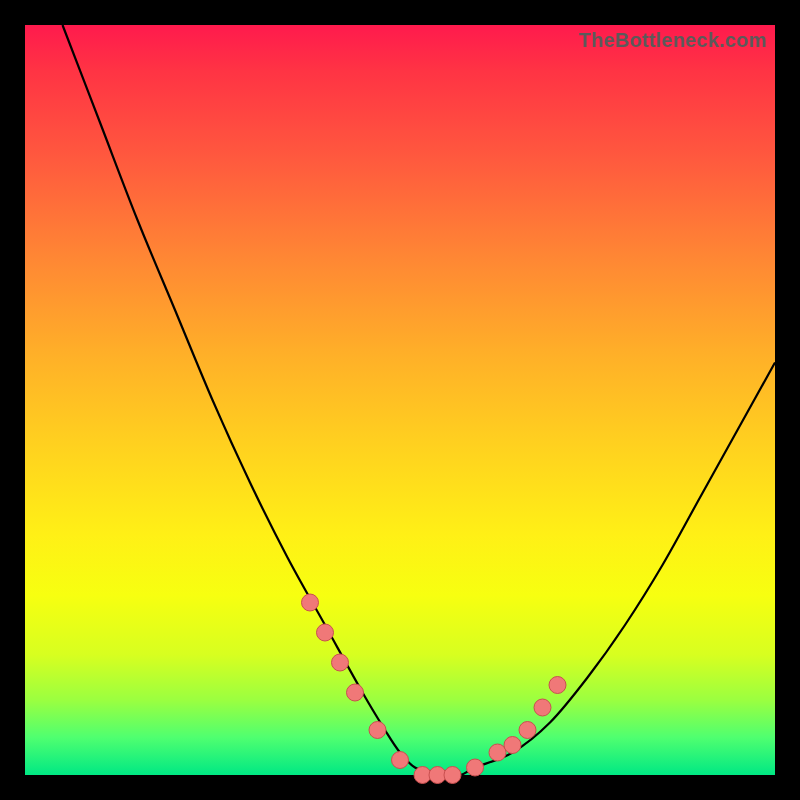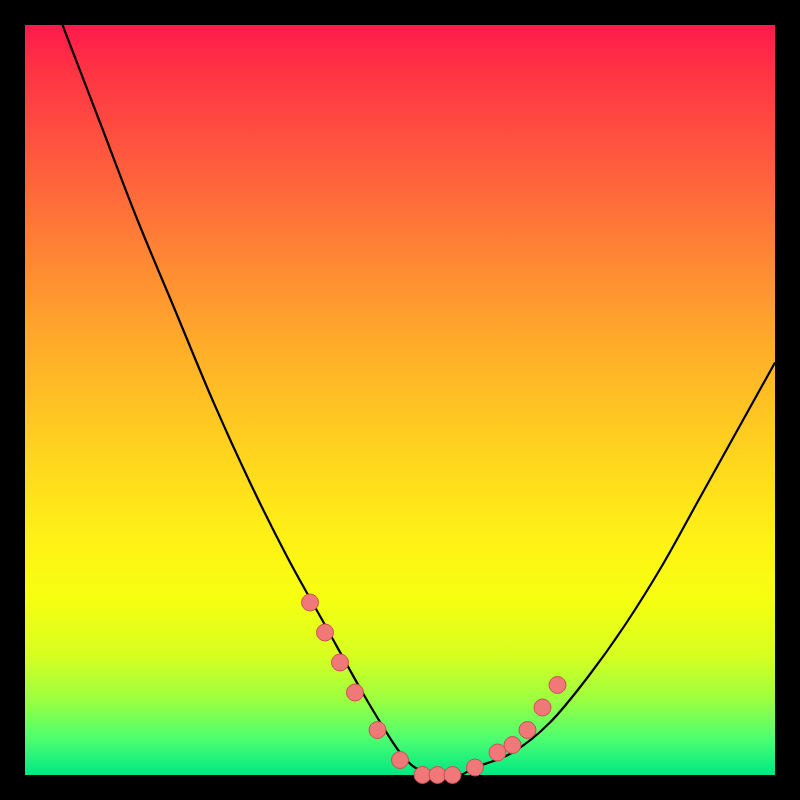--- a/index.html
+++ b/index.html
@@ -49,20 +49,21 @@
     z-index: 3;
   }
 </style>
 </head>
 <body>
 
 <div class="frame">
 
   <div class="plot-area">
 
+    <span class="watermark">TheBottleneck.com</span>
 
     <svg class="curve" viewBox="0 0 750 750" preserveAspectRatio="none">
       <path id="curvePath" fill="none" stroke="#000000" stroke-width="2.2" d="M37.5,0 C43.75,16.25 62.5,65 75,97.5 C87.5,130 100,163.75 112.5,195 C125,226.25 137.5,255 150,285 C162.5,315 175,346.25 187.5,375 C200,403.75 212.5,431.25 225,457.5 C237.5,483.75 250,508.75 262.5,532.5 C275,556.25 287.5,577.5 300,600 C312.5,622.5 327.5,650 337.5,667.5 C347.5,685 353.75,695 360,705 C366.25,715 370,721.25 375,727.5 C380,733.75 383.75,738.75 390,742.5 C396.25,746.25 405.00000000000006,748.75 412.50000000000006,750 C420.00000000000006,751.25 428.74999999999994,751.25 434.99999999999994,750 C441.24999999999994,748.75 441.25,746.25 450,742.5 C458.75,738.75 475,735 487.5,727.5 C500,720 512.5,710 525,697.5 C537.5,685 550,668.75 562.5,652.5 C575,636.25 587.5,618.75 600,600 C612.5,581.25 625,561.25 637.5,540 C650,518.75 662.5,495 675,472.5 C687.5,450 700,427.5 712.5,405 C725,382.5 743.75,348.74999999999994 750,337.49999999999994"></path>
       <g id="markerGroup">
           <circle cx="285" cy="577.5" r="8.5" fill="#f07878" stroke="#c94f4f" stroke-width="1"></circle>
           <circle cx="300" cy="607.5" r="8.5" fill="#f07878" stroke="#c94f4f" stroke-width="1"></circle>
           <circle cx="315" cy="637.5" r="8.5" fill="#f07878" stroke="#c94f4f" stroke-width="1"></circle>
           <circle cx="330" cy="667.5" r="8.5" fill="#f07878" stroke="#c94f4f" stroke-width="1"></circle>
           <circle cx="352.5" cy="705" r="8.5" fill="#f07878" stroke="#c94f4f" stroke-width="1"></circle>
           <circle cx="375" cy="735" r="8.5" fill="#f07878" stroke="#c94f4f" stroke-width="1"></circle>

